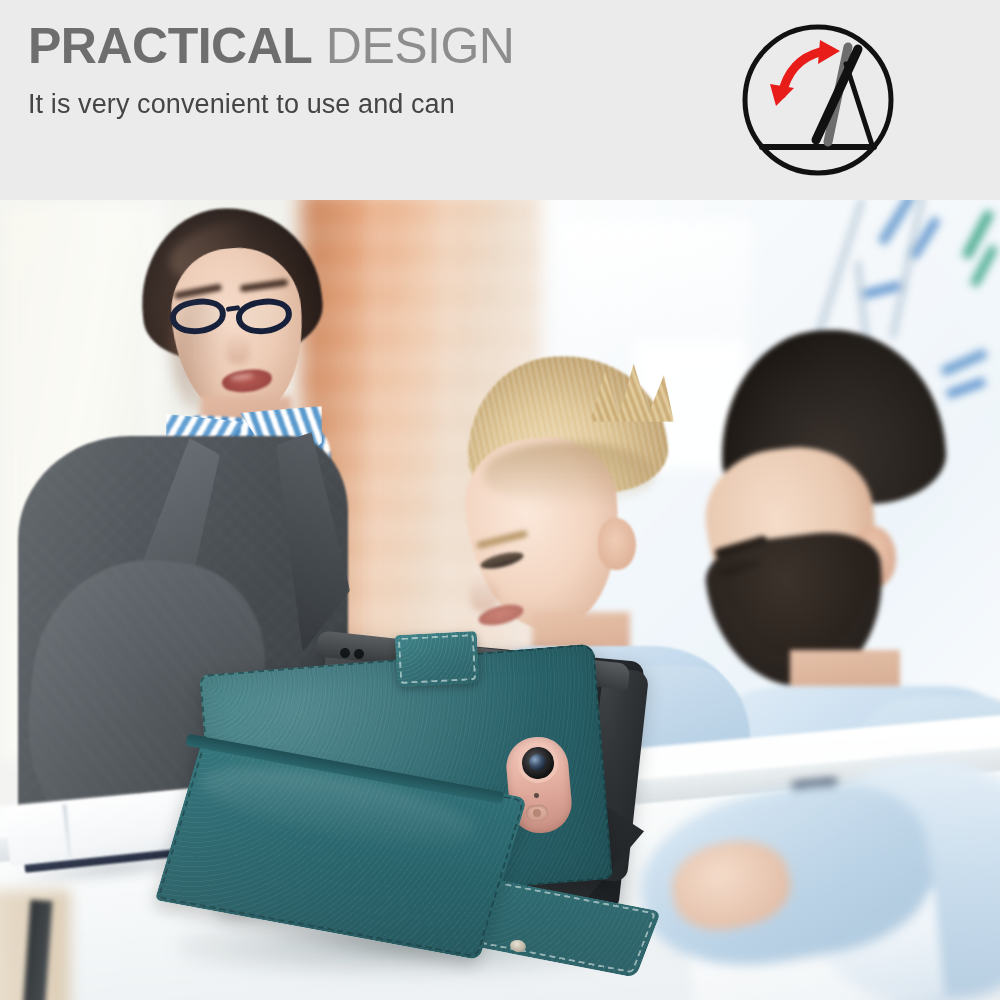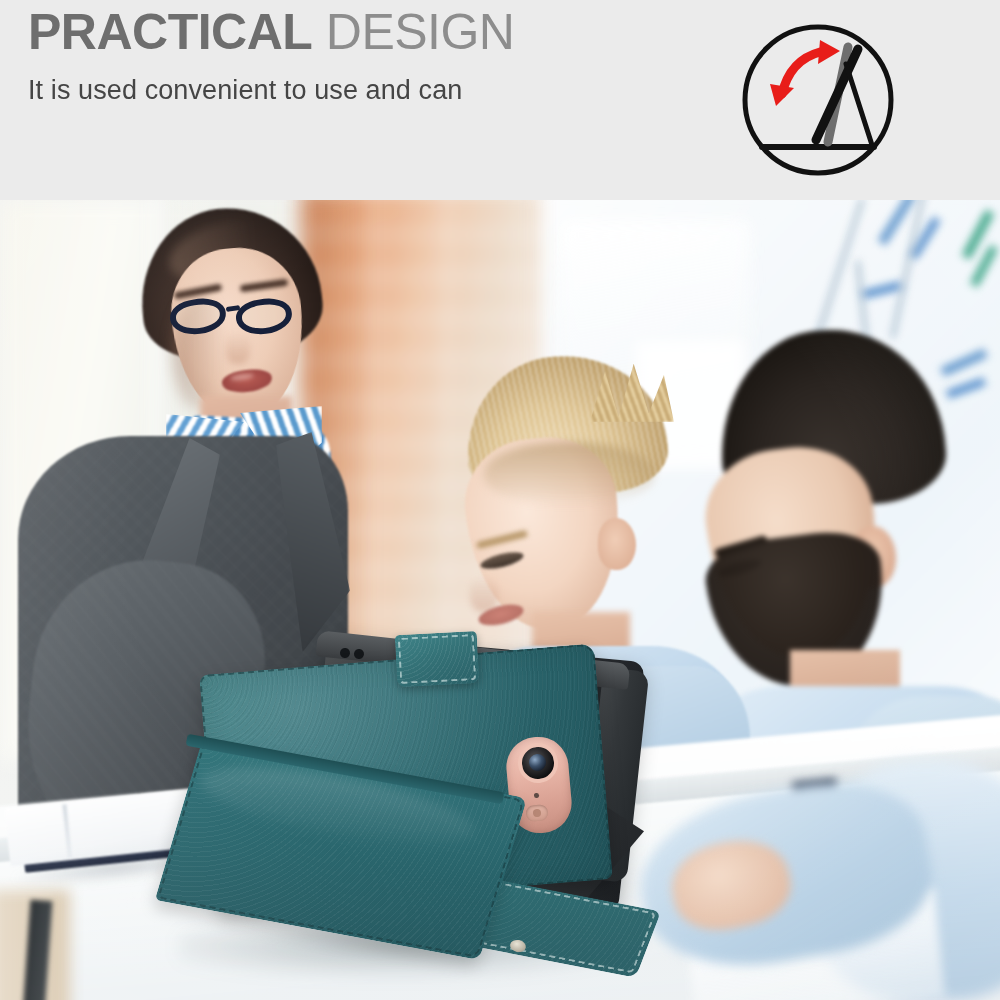--- a/index.html
+++ b/index.html
@@ -9,21 +9,21 @@
     background:#ebebeb;
     position:relative;
   }
 
   
   #header {
     position:absolute; left:0; top:0; width:1000px; height:200px;
     background:#ebebeb;
     overflow:hidden;
   }
-  #header-text { position:absolute; left:28px; top:4px; width:680px; }
+  #header-text { position:absolute; left:28px; top:18px; width:680px; }
   #title {
     font-size:50px; line-height:56px; letter-spacing:-0.5px;
     white-space:nowrap;
   }
   #title .t-strong { font-weight:bold; color:#6e6e6e; }
   #title .t-light  { font-weight:normal; color:#8d8d8d; }
   #subtitle {
     margin-top:12px;
     font-size:27px; line-height:37px; color:#454545; font-weight:normal;
     letter-spacing:0.1px;
@@ -657,21 +657,21 @@
 </style>
 </head>
 <body>
 
 <div id="header">
 
   <div id="header-text">
     <div id="title"><span class="t-strong">PRACTICAL</span><span class="t-light"> DESIGN</span></div>
 
     <div id="subtitle">
-      <span class="sub-line">It is used convenient to use and can</span>
+      <span class="sub-line">It is very convenient to use and can</span>
     </div>
   </div>
 
   <div id="feature-icon">
     <svg viewBox="0 0 164 164" xmlns="http://www.w3.org/2000/svg">
 
       <circle cx="82" cy="82" r="73" fill="none" stroke="#111111" stroke-width="5"></circle>
 
       <line x1="26" y1="129" x2="138" y2="129" stroke="#111111" stroke-width="6" stroke-linecap="round"></line>
 

